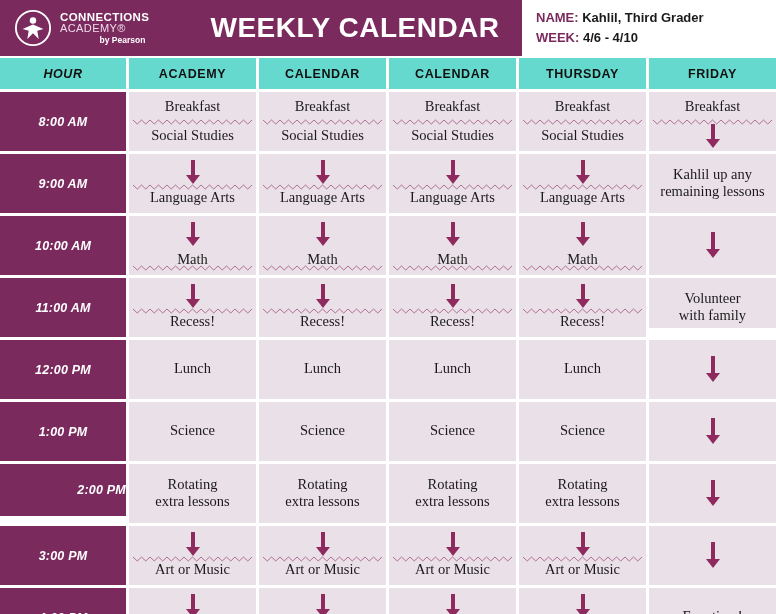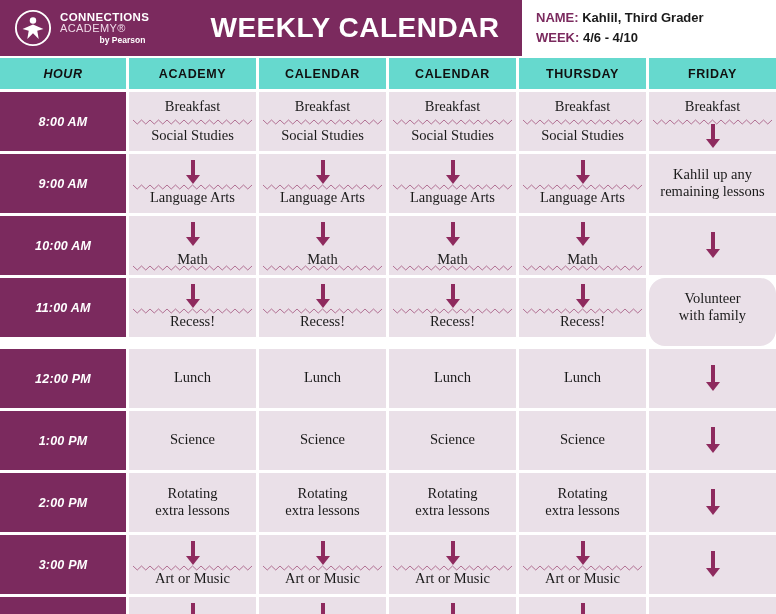--- a/index.html
+++ b/index.html
@@ -473,21 +473,21 @@
     <polygon points="1,15 15,15 8,24" fill="#8e2a5e"></polygon>
           </svg>
         </div>
         <div class="wave" style="top: 30px;">
           <svg viewBox="0 0 140 6" preserveAspectRatio="none">
     <polyline points="0,1 5,5 10,1 15,5 20,1 25,5 30,1 35,5 40,1 45,5 50,1 55,5 60,1 65,5 70,1 75,5 80,1 85,5 90,1 95,5 100,1 105,5 110,1 115,5 120,1 125,5 130,1 135,5 140,1" fill="none" stroke="#8e2a5e" stroke-width="0.9" opacity="0.75"></polyline>
           </svg>
         </div>
         <div class="slot" style="top: 35px;">Recess!</div>
       </div>
-      <div class="cell col-day day-cell" style="height: 68px; border-radius: 16px;">
+      <div class="cell col-day day-cell" style="height: 50px;">
         <div class="slot two-line" style="top: 12px;">
           <div>Volunteer</div>
           <div>with family</div>
         </div>
       </div>
     </div>
     <div class="row">
       <div class="cell col-hour hour-cell" style="height: 59px;">
         <span>12:00 PM</span>
       </div>
@@ -531,21 +531,21 @@
       <div class="cell col-day day-cell" style="height: 59px;">
         <div class="arrow" style="top: 16px;">
           <svg viewBox="0 0 16 26" width="16" height="26">
     <rect x="6" y="0" width="4" height="19" fill="#8e2a5e"></rect>
     <polygon points="1,17 15,17 8,26" fill="#8e2a5e"></polygon>
           </svg>
         </div>
       </div>
     </div>
     <div class="row">
-      <div class="cell col-hour hour-cell" style="height: 59px;">
+      <div class="cell col-hour hour-cell" style="height: 52px; justify-content: flex-end;">
         <span>2:00 PM</span>
       </div>
       <div class="cell col-day day-cell" style="height: 59px;">
         <div class="slot two-line" style="top: 12px;">
           <div>Rotating</div>
           <div>extra lessons</div>
         </div>
       </div>
       <div class="cell col-day day-cell" style="height: 59px;">
         <div class="slot two-line" style="top: 12px;">

